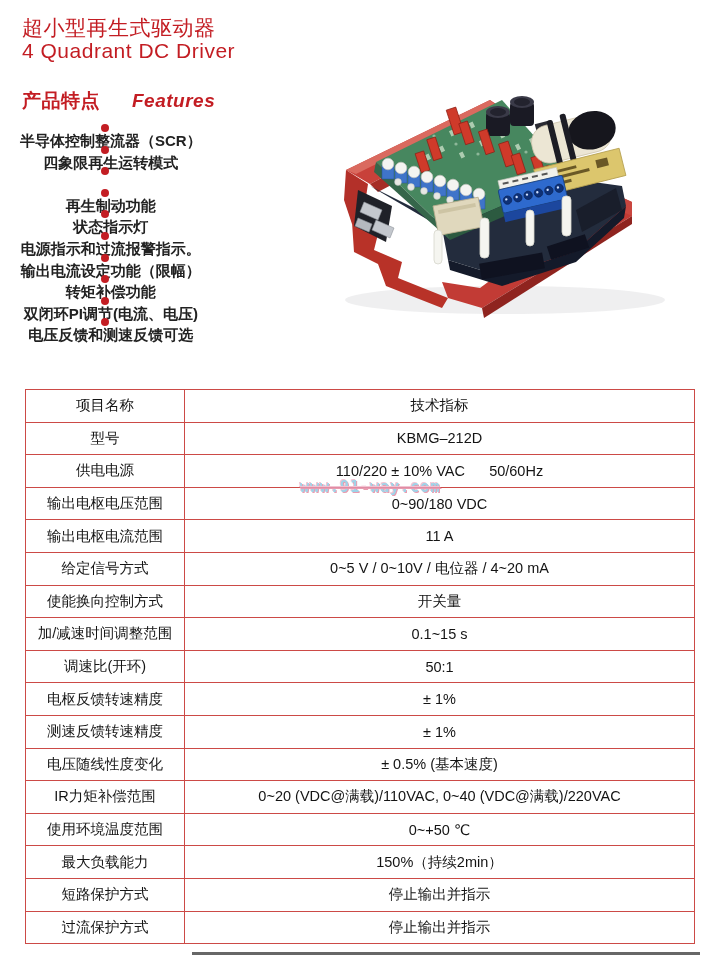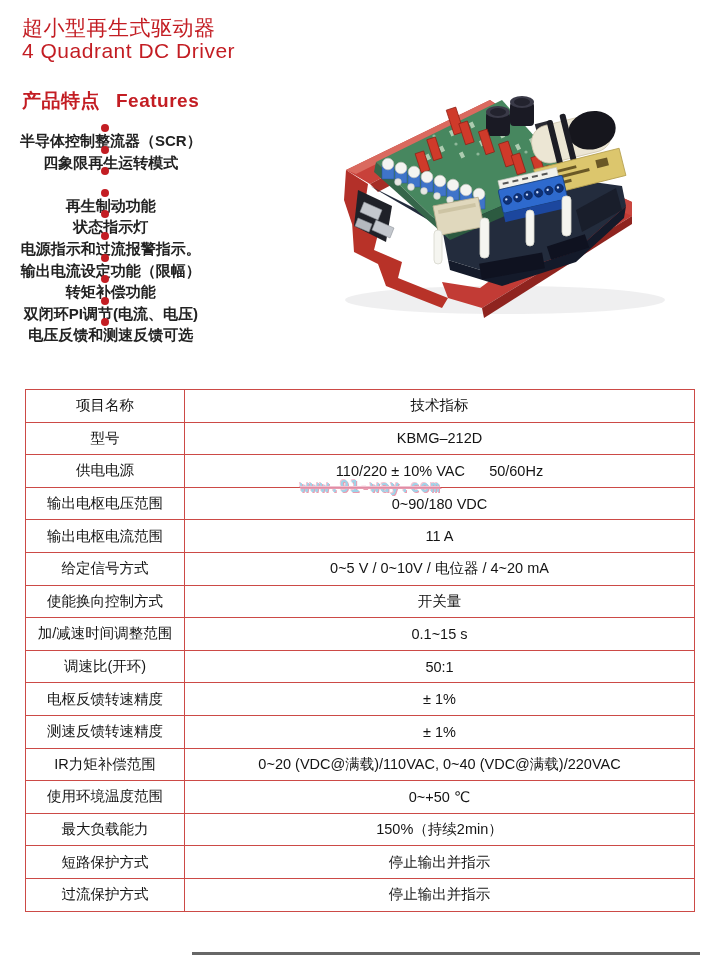--- a/index.html
+++ b/index.html
@@ -7,21 +7,21 @@
     width:720px;height:976px;background:#ffffff;position:relative;
     font-family:"Liberation Sans","DejaVu Sans",sans-serif;
     color:#1a1a1a;overflow:hidden;
   }
   .page{position:relative;width:720px;height:976px;background:#fff;}
 
   
   .hdr{position:absolute;left:22px;top:16px;}
   .hdr h1,.hdr h2{margin:0;color:#c31d23;font-weight:normal;font-size:21px;line-height:23px;letter-spacing:0.5px;}
   .section-title{position:absolute;left:22px;top:88px;color:#c31d23;font-weight:bold;font-size:19px;letter-spacing:0.5px;}
-  .section-title .en{margin-left:16px;}
+  .section-title .en{margin-left:32px;font-style:italic;}
 
   
   .features{position:absolute;left:20px;top:124px;margin:0;padding:0;list-style:none;}
   .features li{height:21.6px;display:flex;align-items:center;font-size:15px;font-weight:600;color:#222;flex-direction:column;}
   .features .dot{flex:0 0 auto;width:8px;height:8px;border-radius:50%;background:#c31d23;margin:0 14px 0 2px;}
 
   
   .product{position:absolute;left:330px;top:60px;width:390px;height:262px;margin:0;}
 
   
@@ -317,20 +317,24 @@
         </tr>
       <tr>
           <td>电枢反馈转速精度</td>
           <td>± 1%</td>
         </tr>
       <tr>
           <td>测速反馈转速精度</td>
           <td>± 1%</td>
         </tr>
       <tr>
+          <td>电压随线性度变化</td>
+          <td>± 0.5% (基本速度)</td>
+        </tr>
+      <tr>
           <td>IR力矩补偿范围</td>
           <td>0~20 (VDC@满载)/110VAC, 0~40 (VDC@满载)/220VAC</td>
         </tr>
       <tr>
           <td>使用环境温度范围</td>
           <td>0~+50 ℃</td>
         </tr>
       <tr>
           <td>最大负载能力</td>
           <td>150%（持续2min）</td>

